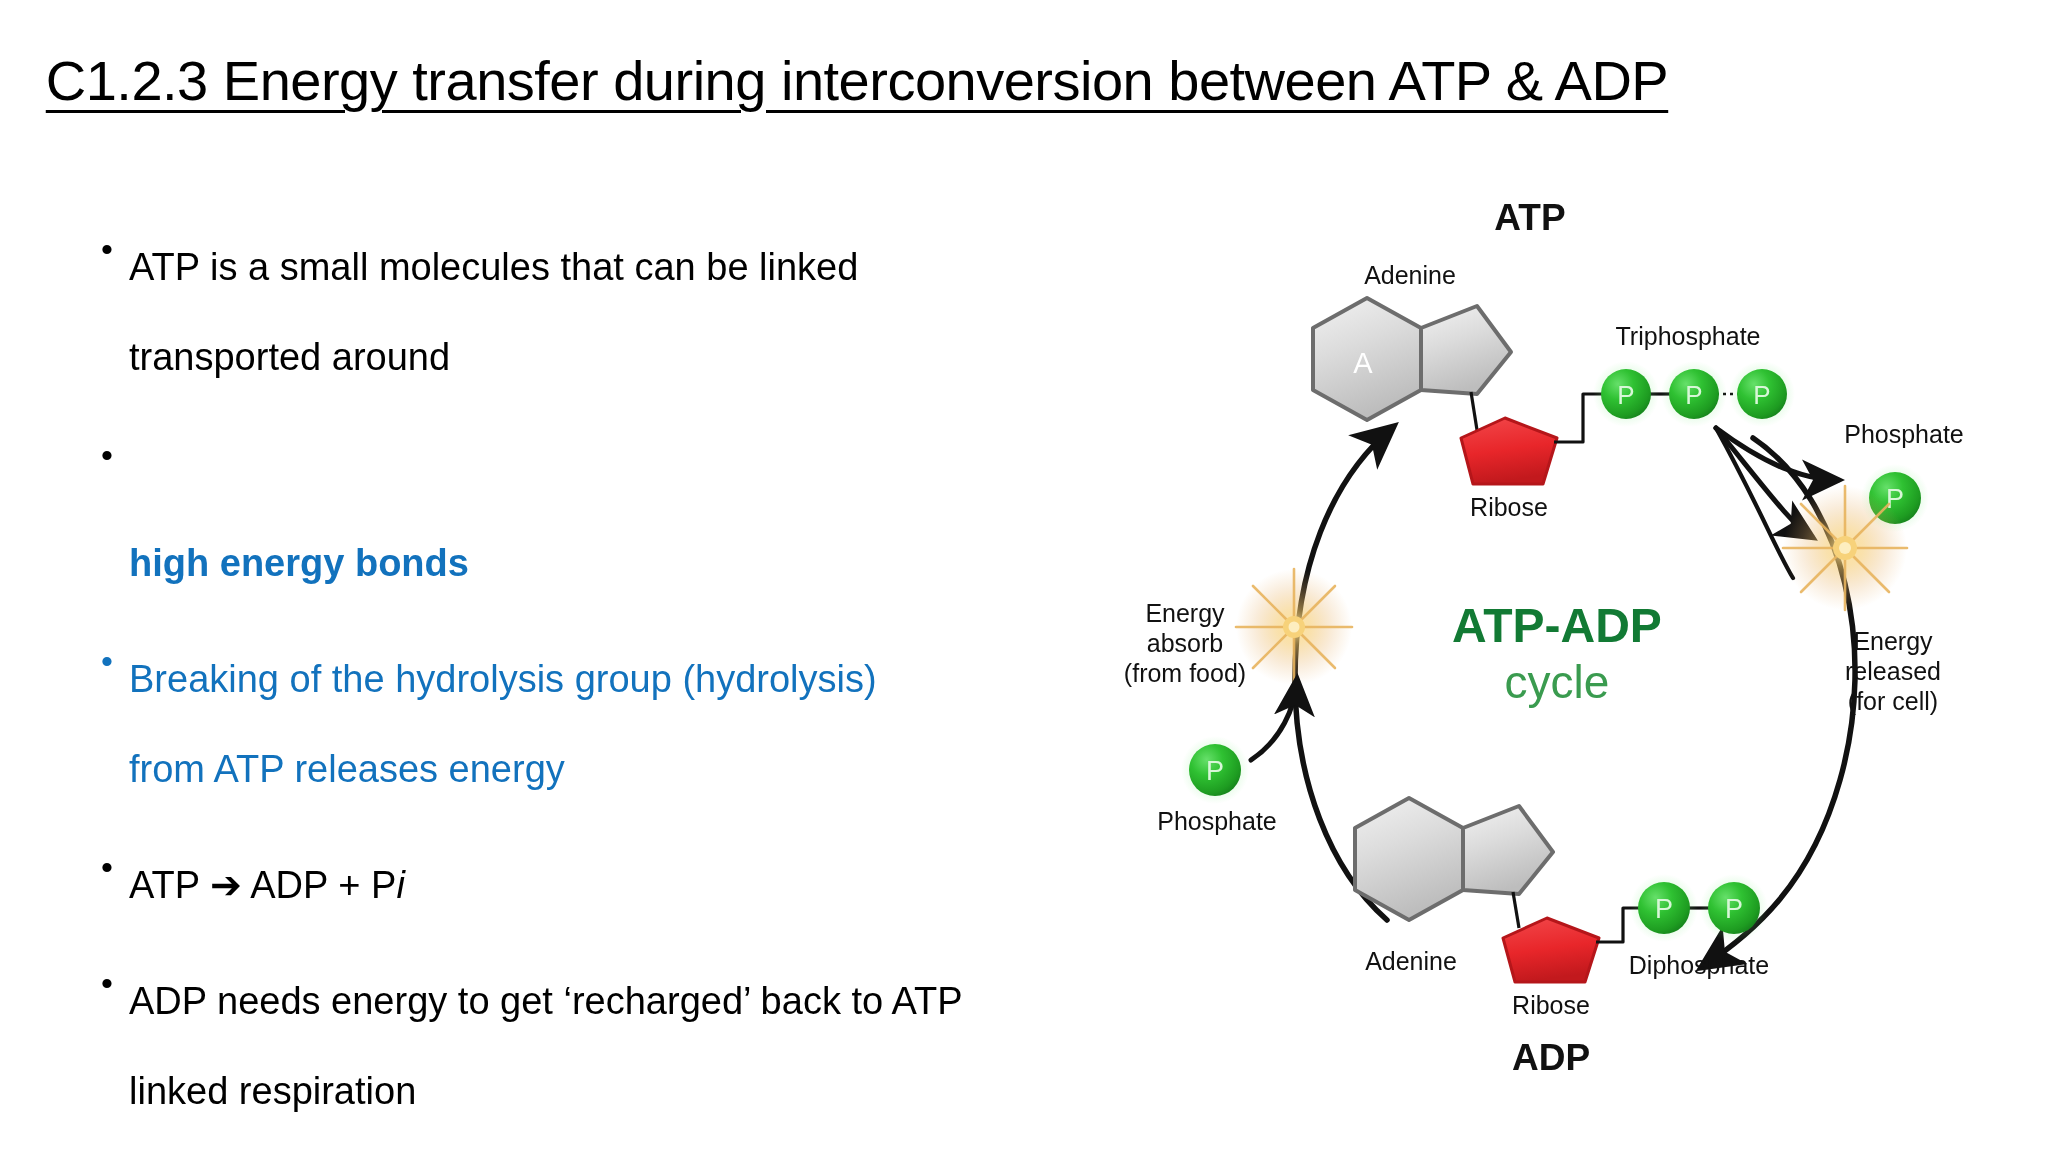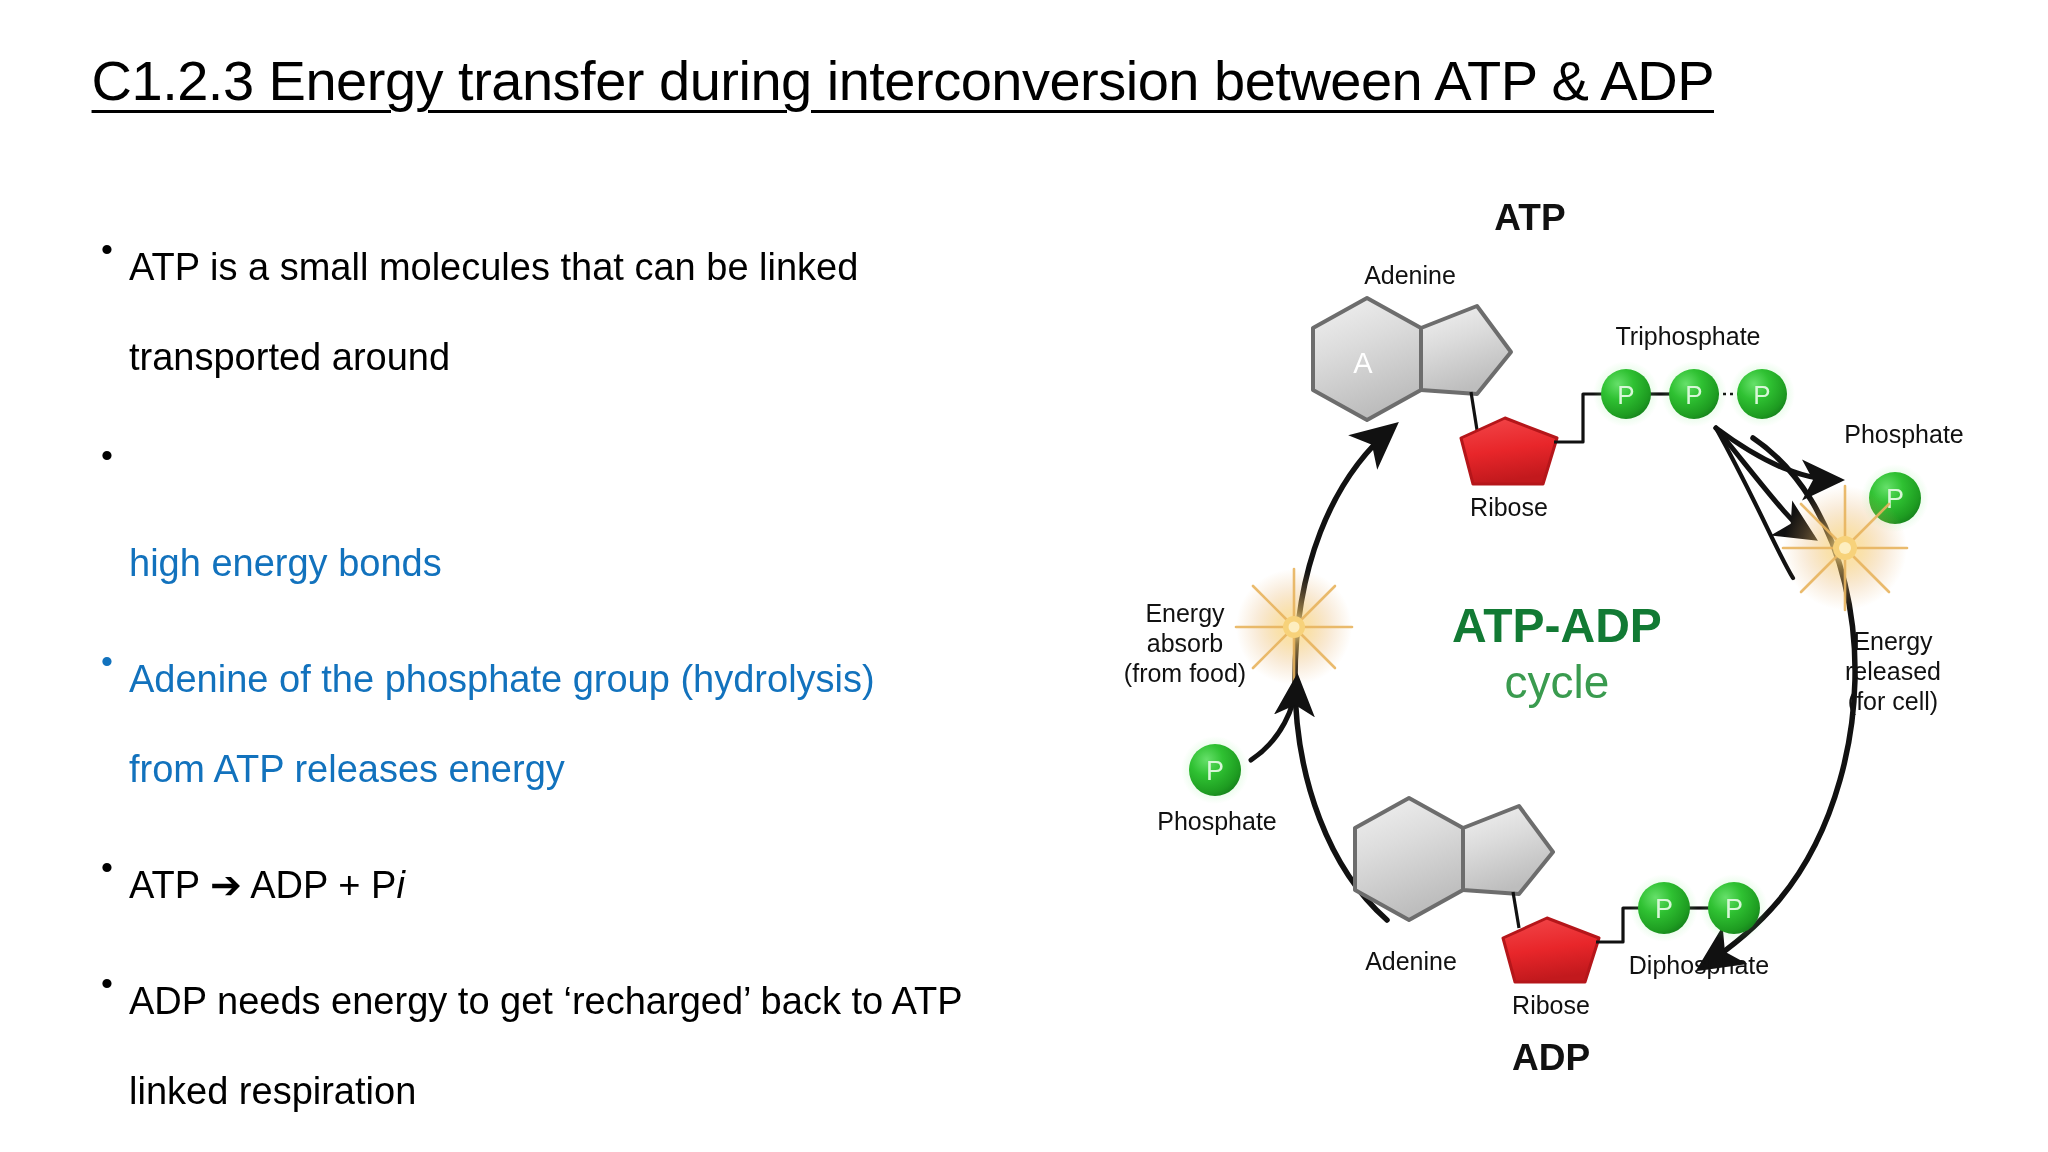--- a/index.html
+++ b/index.html
@@ -15,21 +15,21 @@
     font-family: "Liberation Sans", sans-serif;
     color: #000000;
   }
 
   
   #slide-title {
     position: absolute;
     top: 48px;
     left: 0;
     width: 1714px;
-    text-align: right;
+    text-align: center;
     font-size: 56px;
     font-weight: 400;
     letter-spacing: -0.5px;
     color: #000000;
     white-space: nowrap;
   }
   #slide-title .ul {
     text-decoration: underline;
     text-underline-offset: 10px;
     text-decoration-thickness: 3px;
@@ -56,21 +56,21 @@
     padding-left: 6px;
     box-sizing: border-box;
   }
   .bullet-text {
     flex: 1 1 auto;
     font-size: 38px;
     line-height: 90px;
     white-space: pre-line;
   }
   .blue       { color: #1272bd; }
-  .blue-bold  { color: #1272bd; font-weight: normal; }
+  .blue-bold  { color: #1272bd; font-weight: bold; }
   .ital       { font-style: italic; }
   .arrow-glyph { font-family: "DejaVu Sans", sans-serif; }
 
   
   #atp-adp-diagram {
     position: absolute;
     left: 1105px;
     top: 180px;
     width: 930px;
     height: 950px;
@@ -92,21 +92,21 @@
 transported around</span>
   </div>
 
   <div class="bullet-row">
     <span class="bullet-dot">•</span>
     <span class="bullet-text"><br><span class="blue-bold">high energy bonds</span></span>
   </div>
 
   <div class="bullet-row">
     <span class="bullet-dot blue">•</span>
-    <span class="bullet-text blue">Adenine of the phosphate group (hydrolysis)
+    <span class="bullet-text blue">Breaking of the hydrolysis group (hydrolysis)
 from ATP releases energy</span>
   </div>
 
   <div class="bullet-row">
     <span class="bullet-dot">•</span>
     <span class="bullet-text"><span> ATP </span><span class="arrow-glyph">➔</span><span> ADP + P</span><span class="ital">i</span></span>
   </div>
 
   <div class="bullet-row">
     <span class="bullet-dot">•</span>

